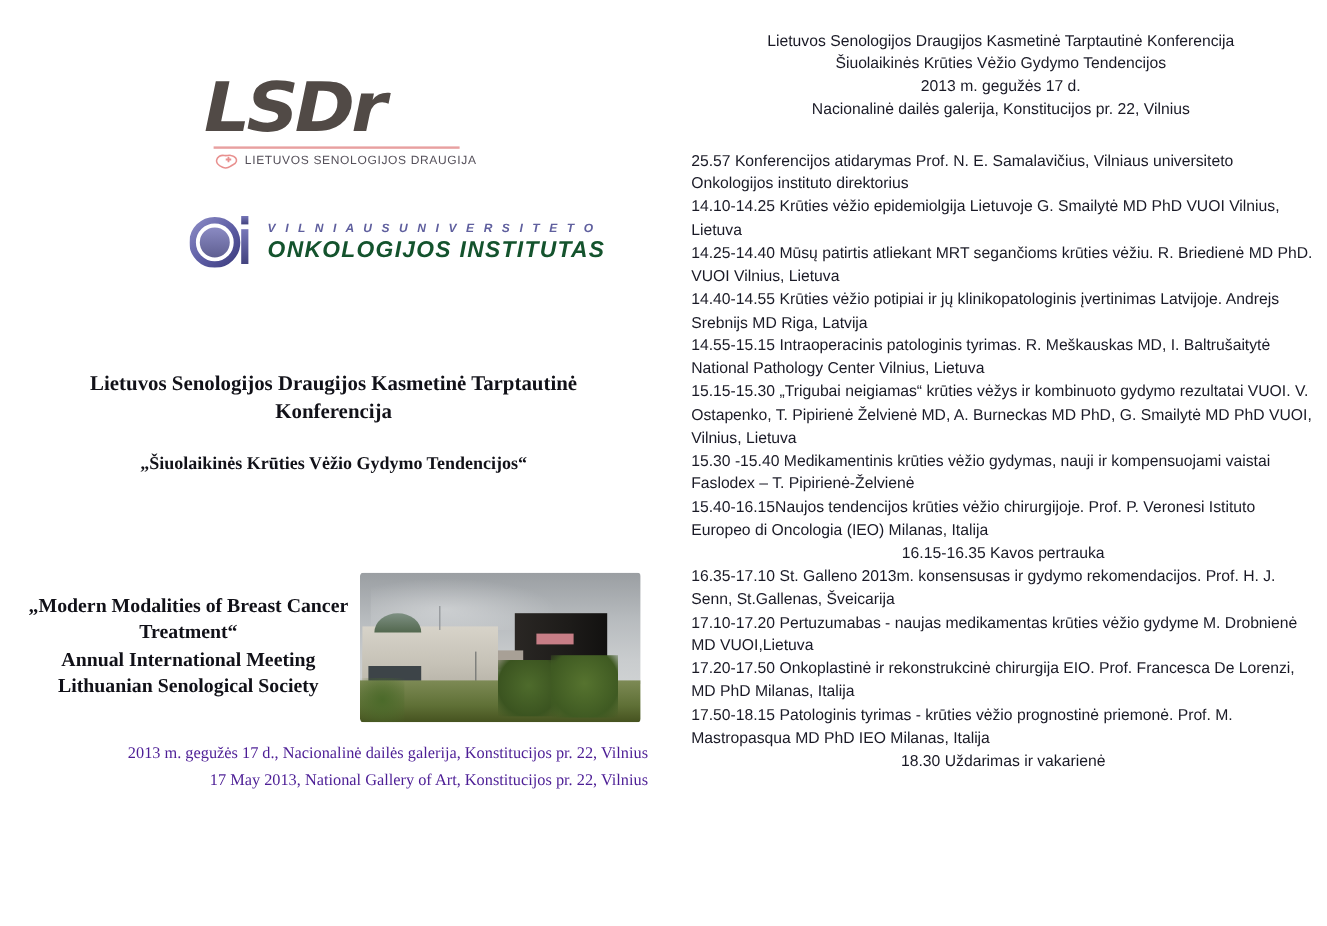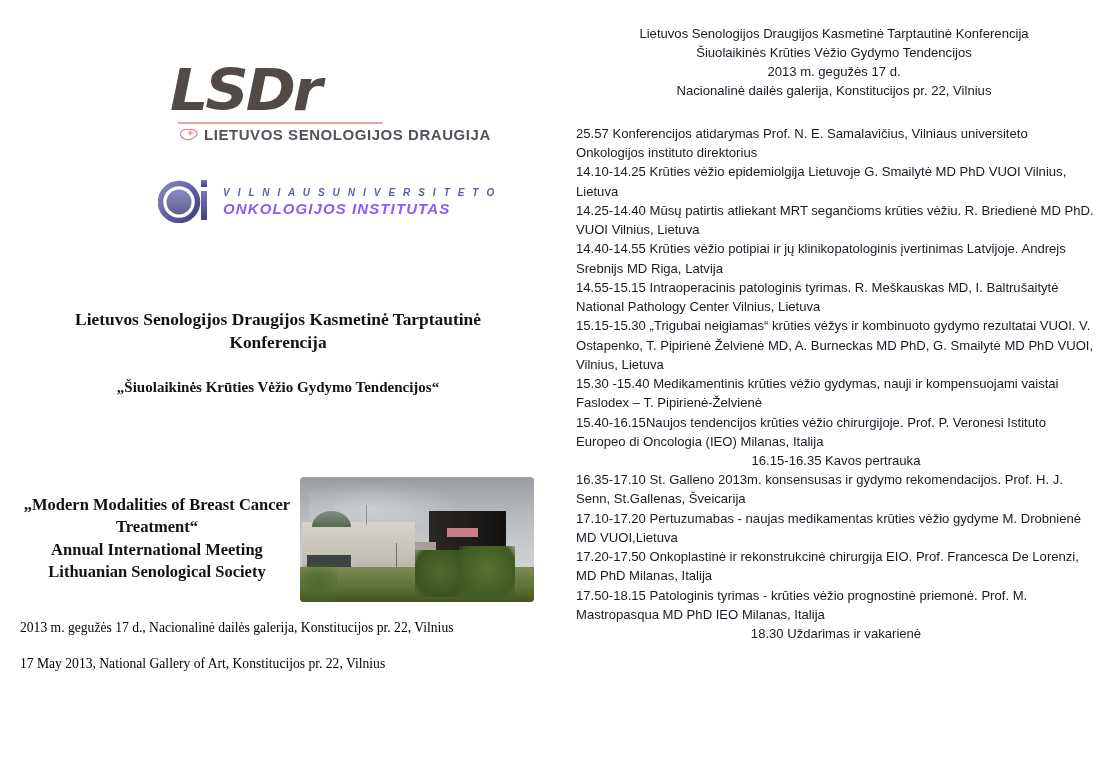--- a/index.html
+++ b/index.html
@@ -70,25 +70,24 @@
     gap: 4px;
   }
   #lithuania-mark {
     width: 22px;
     height: 15px;
     position: relative;
     flex: none;
   }
   #lsdr-tagline {
     font-family: "Liberation Sans", sans-serif;
-    font-size: 15px;
+    font-size: 10px;
     letter-spacing: 0.55px;
     color: #55505a;
     white-space: nowrap;
-    font-weight: bold;
   }
 
   
   #vuoi-logo {
     position: absolute;
     left: 158px;
     top: 176px;
     width: 260px;
     height: 48px;
     display: flex;
@@ -108,25 +107,25 @@
     font-family: "Liberation Sans", sans-serif;
     font-size: 10px;
     font-style: italic;
     font-weight: bold;
     letter-spacing: 2.6px;
     color: #5f5f9e;
     white-space: nowrap;
   }
   #vuoi-line2 {
     font-family: "Liberation Sans", sans-serif;
-    font-size: 15px;
+    font-size: 19px;
     font-style: italic;
     font-weight: bold;
     letter-spacing: 1.1px;
-    color: #8b5cf6;
+    color: #14532d;
     white-space: nowrap;
   }
 
   
   #lt-title-block {
     position: absolute;
     left: 28px;
     top: 308px;
     width: 500px;
     text-align: center;
@@ -246,26 +245,26 @@
     position: absolute; left: 7%; top: 76%; width: 20%; height: 7%;
     background: #d2cec4;
   }
 
   
   #left-dates {
     position: absolute;
     left: 20px;
     top: 620px;
     width: 520px;
-    text-align: left;
+    text-align: right;
     font-family: "Liberation Serif", serif;
-    color: #000000;
+    color: #4c1d95;
   }
   #left-date-lt { font-size: 13.6px; }
-  #left-date-en { font-size: 13.6px; margin-top: 20px; }
+  #left-date-en { font-size: 13.6px; margin-top: 6px; }
 
   
   #right-column {
     position: absolute;
     left: 556px;
     top: 0;
     width: 550px;
     height: 772px;
   }
   #conf-header {

